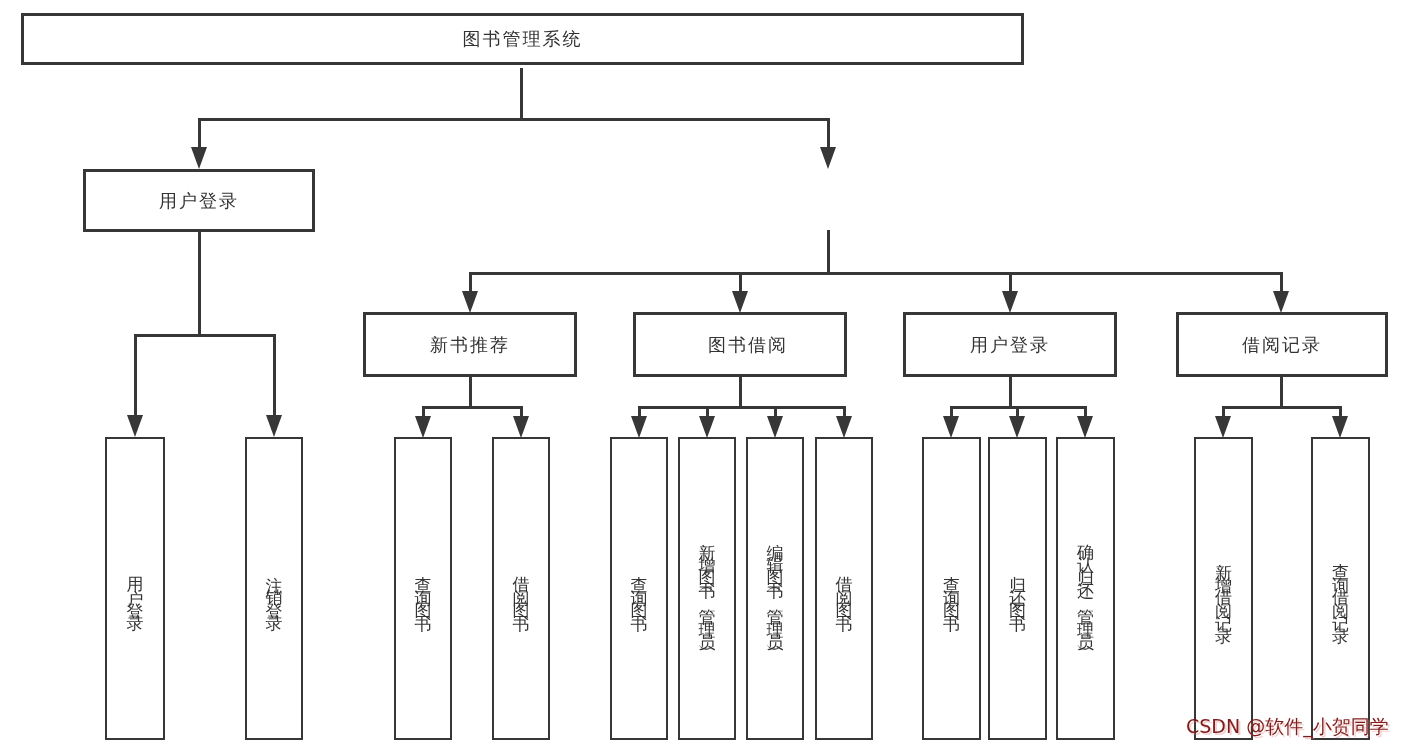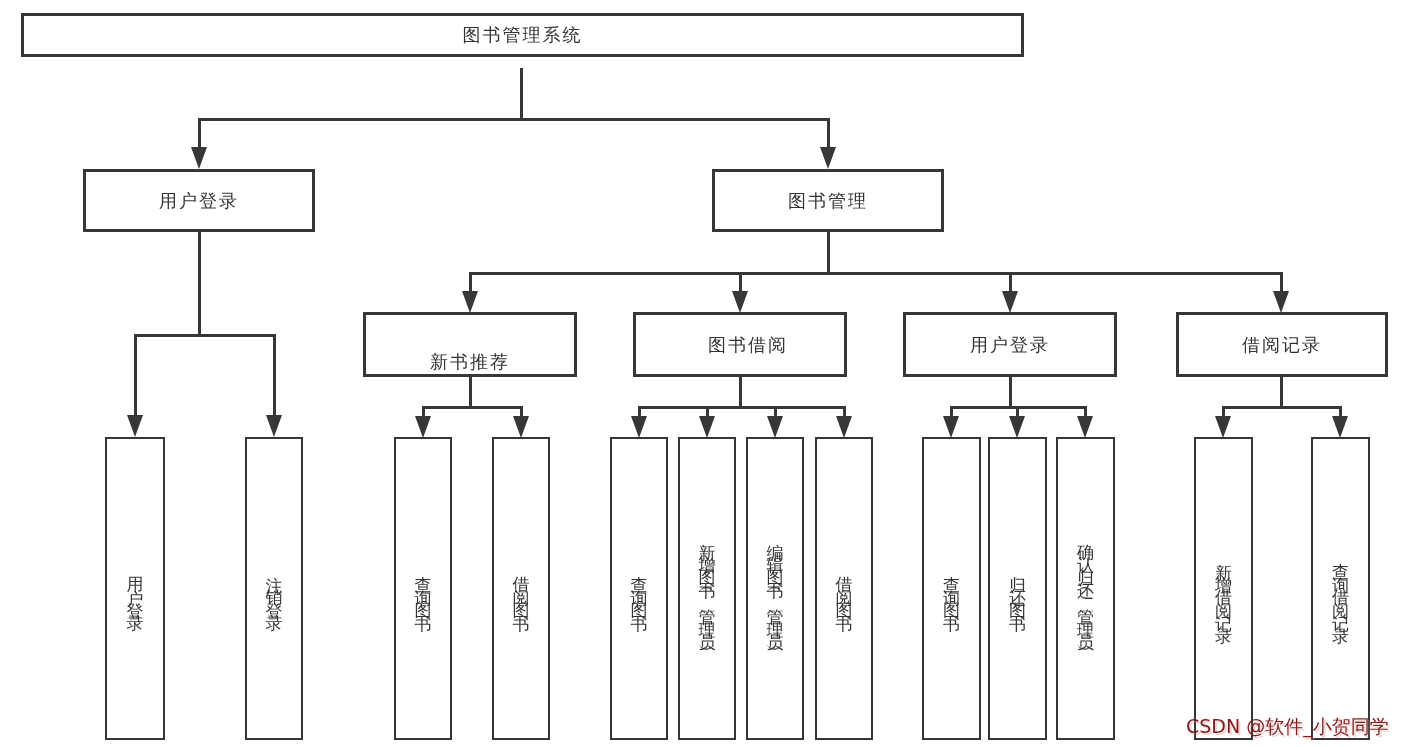--- a/index.html
+++ b/index.html
@@ -67,32 +67,29 @@
     color: #7f1d1d;
     text-shadow: 2px 2px 0 rgba(226, 120, 120, 0.35);
     white-space: nowrap;
   }
 </style>
 </head>
 <body>
 
 <div class="canvas">
 
-  <div class="node" style="left:21px; top:13px; width:1003px; height:44px;align-items:center;">
+  <div class="node" style="left:21px; top:13px; width:1003px; height:52px;align-items:center;">
     <span class="lbl">图书管理系统</span>
   </div>
 
   <div class="node" style="left:83px; top:169px; width:232px; height:63px;">
     <span class="lbl">用户登录</span>
   </div>
-  <div class="node" style="left:712px; top:169px; width:232px; height:63px;">
-    <span class="lbl">图书管理</span>
-  </div>
-
-  <div class="node" style="left:363px; top:312px; width:214px; height:65px;align-items:flex-end;">
+
+  <div class="node" style="left:363px; top:312px; width:214px; height:65px;">
     <span class="lbl">新书推荐</span>
   </div>
   <div class="node" style="left:633px; top:312px; width:214px; height:65px;padding-left:16px;">
     <span class="lbl">图书借阅</span>
   </div>
   <div class="node" style="left:903px; top:312px; width:214px; height:65px;">
     <span class="lbl">用户登录</span>
   </div>
   <div class="node" style="left:1176px; top:312px; width:212px; height:65px;">
     <span class="lbl">借阅记录</span>

